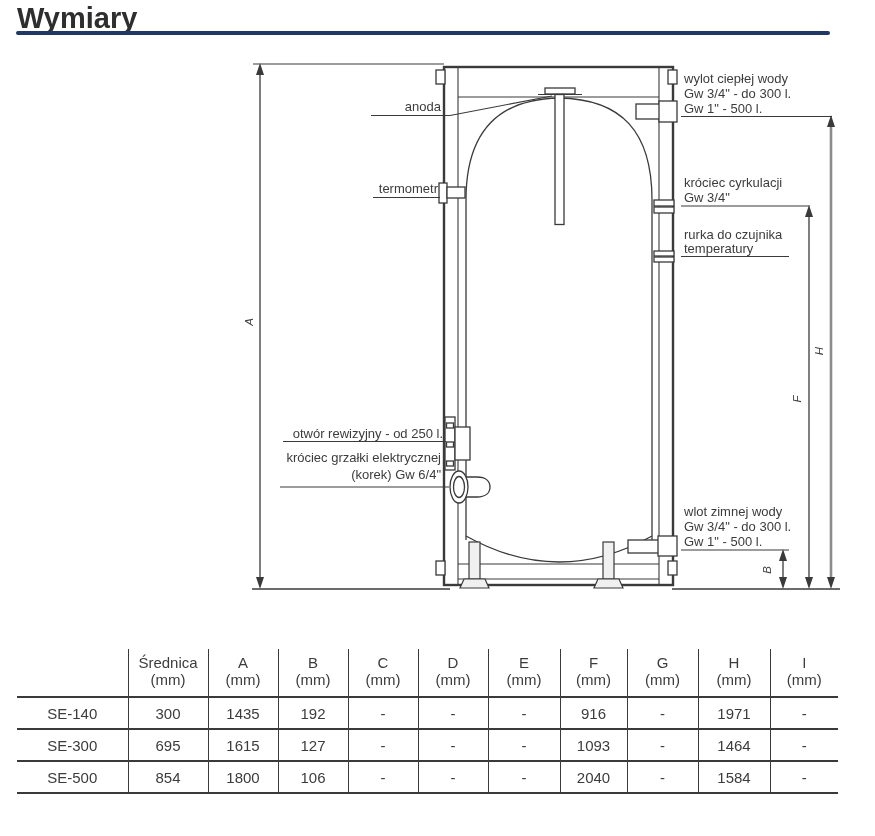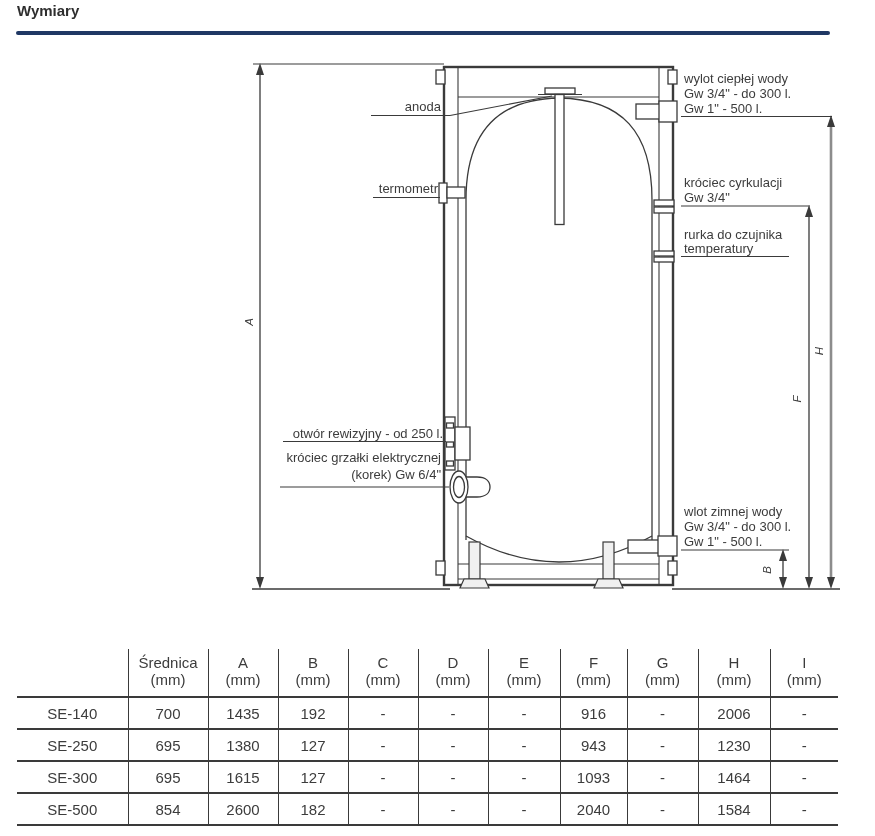--- a/index.html
+++ b/index.html
@@ -8,21 +8,21 @@
     --gray-line:#8c8c8c;
     --text:#3c3c3c;
   }
   *{box-sizing:border-box;}
   html,body{margin:0;padding:0;}
   body{
     width:875px;height:836px;overflow:hidden;position:relative;
     background:#ffffff;font-family:"Liberation Sans",sans-serif;color:var(--text);
   }
   .page-title{
-    position:absolute;left:17px;top:2px;font-size:15px;font-weight:bold;color:#2e2e2e;
+    position:absolute;left:17px;top:2px;font-size:29px;font-weight:bold;color:#2e2e2e;
   }
   .title-rule{
     position:absolute;left:16px;top:31px;width:814px;height:4px;background:var(--accent);border-radius:2px;
   }
   svg{position:absolute;left:0;top:0;}
   .ln{stroke:var(--line);stroke-width:1.3;fill:none;}
   .ln-thick{stroke:var(--line);stroke-width:2.4;fill:none;}
   .ln-thin{stroke:var(--line);stroke-width:1.1;fill:none;}
   .gray{stroke:var(--gray-line);stroke-width:2.6;fill:none;}
   .fit{fill:#ffffff;stroke:var(--line);stroke-width:1.3;}
@@ -235,62 +235,49 @@
           </th>
           <th>
             <div>I</div>
             <div>(mm)</div>
           </th>
         </tr>
       </thead>
     <tbody>
         <tr>
           <td>SE-140</td>
-          <td>700</td>
+          <td>300</td>
           <td>1435</td>
           <td>192</td>
           <td>-</td>
           <td>-</td>
           <td>-</td>
           <td>916</td>
           <td>-</td>
-          <td>2006</td>
-          <td>-</td>
-        </tr>
-        <tr>
-          <td>SE-250</td>
-          <td>695</td>
-          <td>1380</td>
-          <td>127</td>
-          <td>-</td>
-          <td>-</td>
-          <td>-</td>
-          <td>943</td>
-          <td>-</td>
-          <td>1230</td>
+          <td>1971</td>
           <td>-</td>
         </tr>
         <tr>
           <td>SE-300</td>
           <td>695</td>
           <td>1615</td>
           <td>127</td>
           <td>-</td>
           <td>-</td>
           <td>-</td>
           <td>1093</td>
           <td>-</td>
           <td>1464</td>
           <td>-</td>
         </tr>
         <tr>
           <td>SE-500</td>
           <td>854</td>
-          <td>2600</td>
-          <td>182</td>
+          <td>1800</td>
+          <td>106</td>
           <td>-</td>
           <td>-</td>
           <td>-</td>
           <td>2040</td>
           <td>-</td>
           <td>1584</td>
           <td>-</td>
         </tr>
       </tbody>
   </table>

